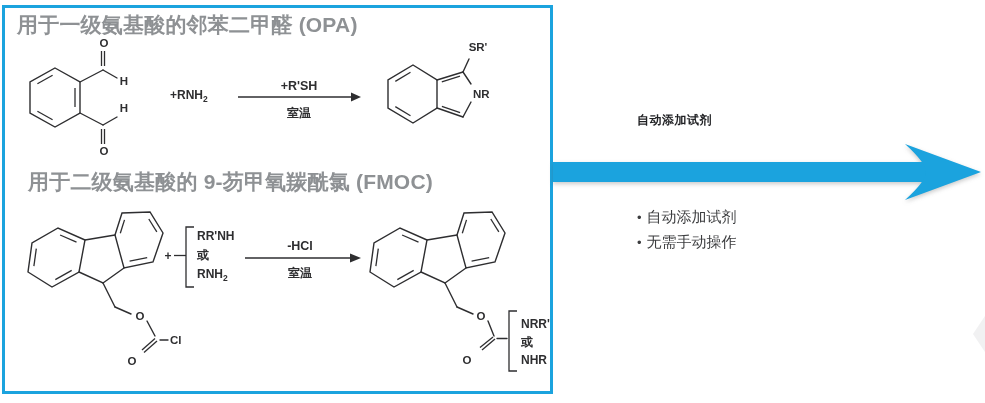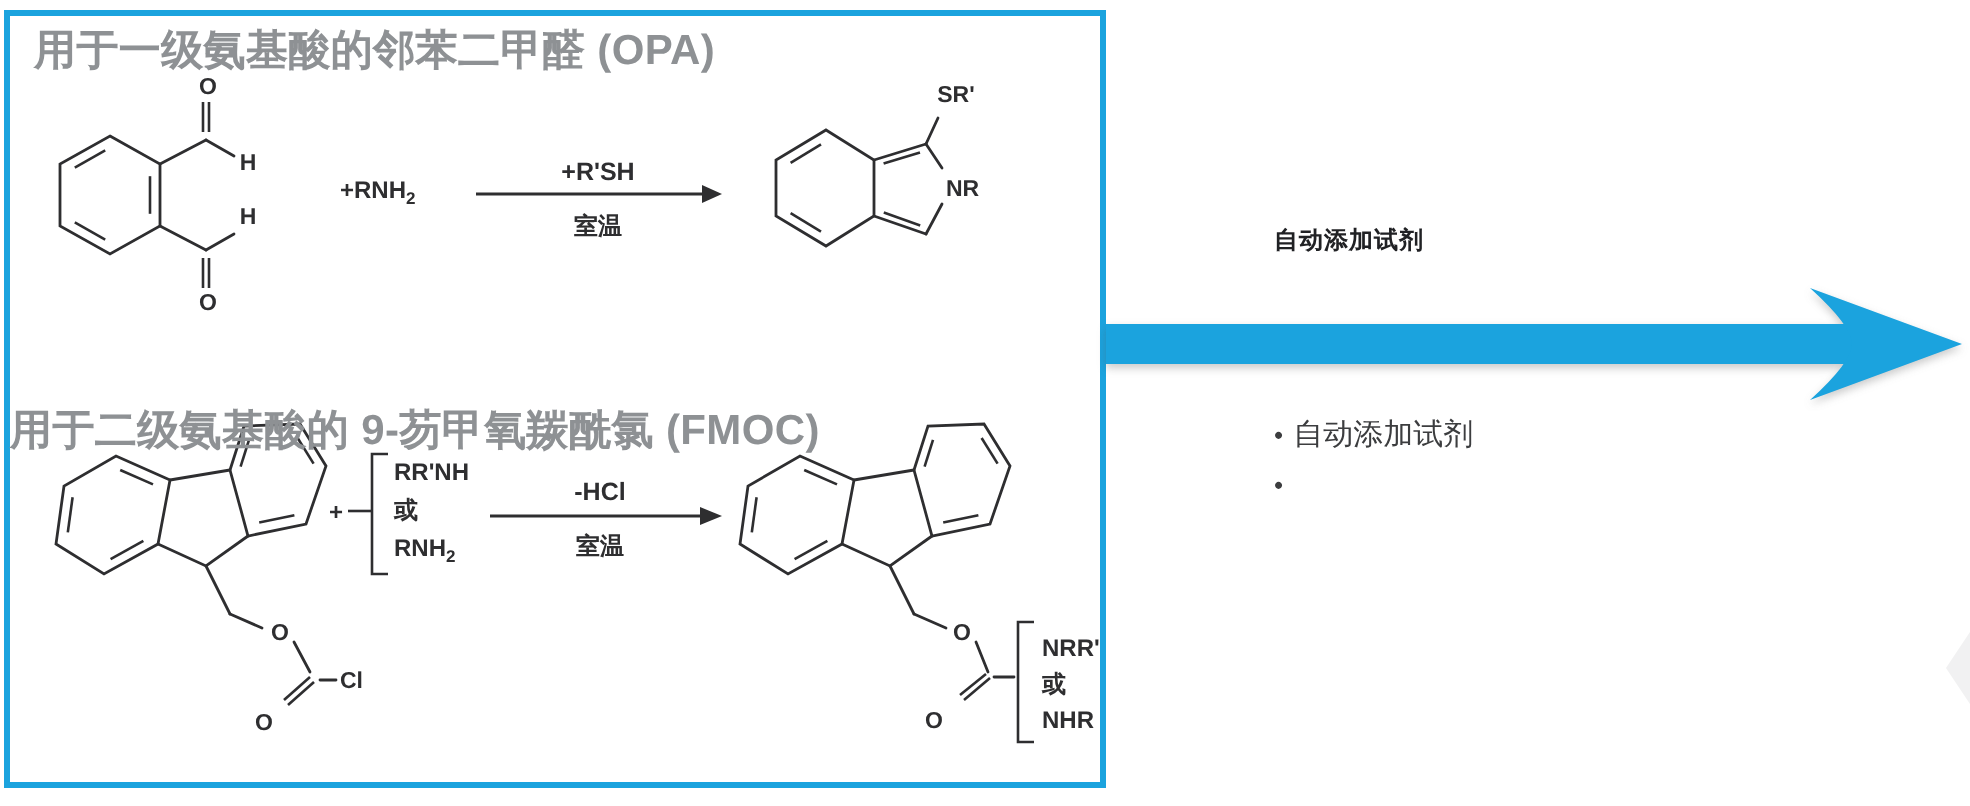--- a/index.html
+++ b/index.html
@@ -18,21 +18,21 @@
     position:absolute;left:2px;top:5px;width:551px;height:389px;
     border:3px solid var(--accent-blue);background:#fff;
   }
   #scheme{position:absolute;left:0;top:0;width:985px;height:403px;}
 
   .section-title{
     position:absolute;font-size:21px;font-weight:bold;color:var(--heading-gray);
     letter-spacing:0.2px;white-space:nowrap;
   }
   #title-opa{left:17px;top:11px;}
-  #title-fmoc{left:5px;top:168px;margin-top:33px;}
+  #title-fmoc{left:28px;top:168px;}
 
   .callout-title{
     position:absolute;left:637px;top:112px;font-size:12px;font-weight:bold;
     color:var(--callout-ink);white-space:nowrap;letter-spacing:0.5px;font-family:Liberation Mono, monospace;
   }
   .bullets{position:absolute;left:637px;top:205px;}
   .bullet-row{display:flex;align-items:center;height:25px;
     font-size:15px;color:var(--bullet-ink);white-space:nowrap;}
   .bullet-marker{font-size:13px;margin-right:5px;color:var(--bullet-ink);}
 
@@ -181,16 +181,17 @@
 
   <div class="callout-title">自动添加试剂</div>
 
   <div class="bullets">
     <div class="bullet-row">
       <span class="bullet-marker">•</span>
       <span>自动添加试剂</span>
     </div>
     <div class="bullet-row">
       <span class="bullet-marker">•</span>
+      <span>无需手动操作</span>
     </div>
   </div>
 
 </div>
 
 </body></html>

